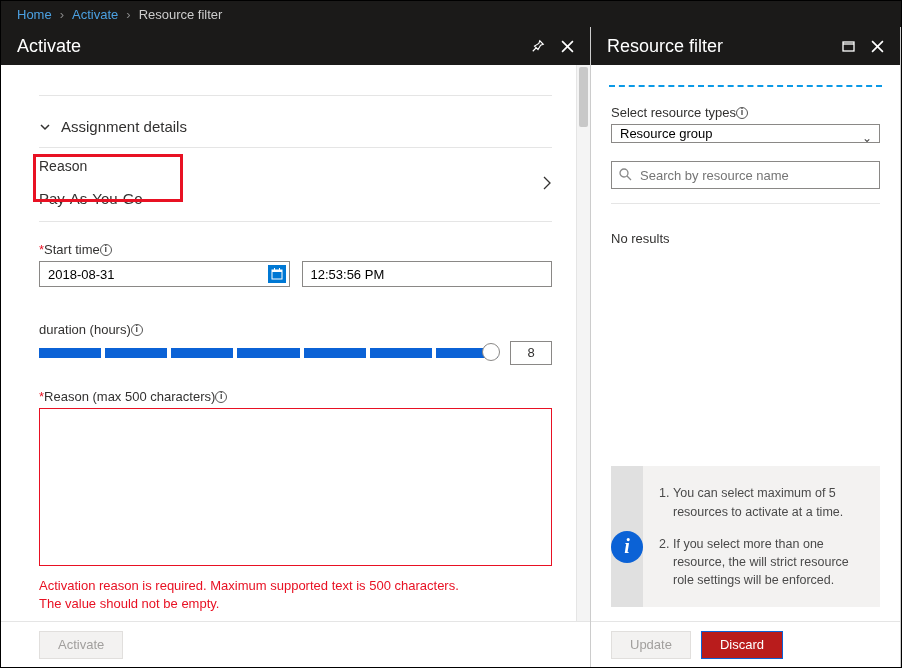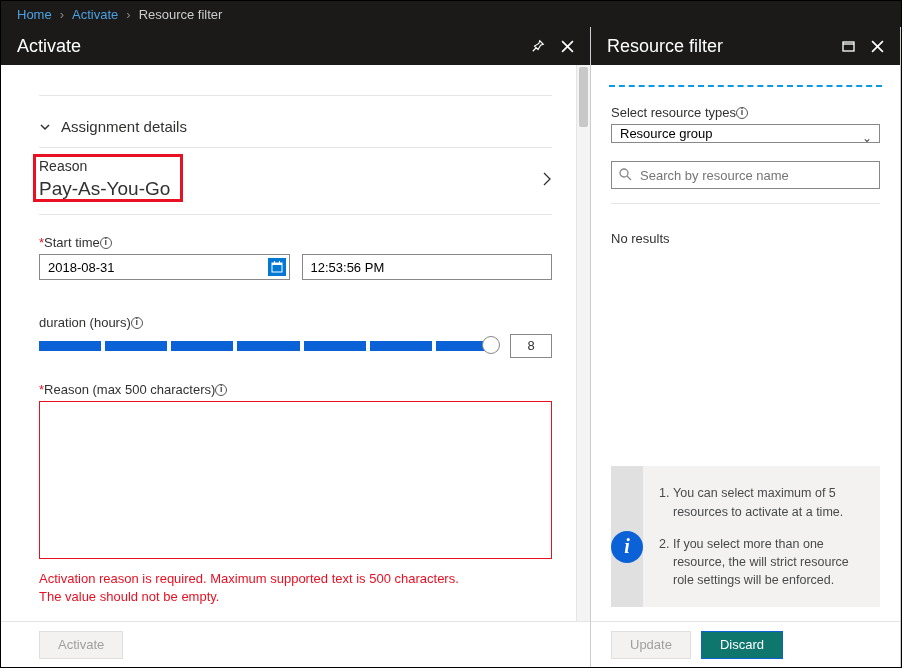--- a/index.html
+++ b/index.html
@@ -21,41 +21,41 @@
 .scroll-area{position:absolute;inset:0;padding:30px 38px 70px 38px;overflow:hidden}
 .blade-right .scroll-area{padding:22px 20px 70px 20px}
 .scrollbar{position:absolute;top:0;right:0;width:14px;height:100%;background:#f4f4f4;border-left:1px solid #e5e5e5}
 .scrollbar-thumb{position:absolute;left:2px;right:2px;top:2px;height:60px;background:#c8c8c8;border-radius:2px}
 .section-divider{border:none;border-top:1px solid #e5e5e5;margin:0 0 18px 0}
 .expander-row{display:flex;align-items:center;gap:10px;padding:4px 0 12px 0;border-bottom:1px solid #e5e5e5;font-size:15px}
 .chevron{transform:rotate(0);font-size:13px}
 .scope-row{display:flex;align-items:center;justify-content:space-between;padding:10px 0 14px 0;border-bottom:1px solid #e5e5e5;margin-bottom:20px;position:relative}
 .scope-highlight{position:absolute;left:-6px;top:6px;width:150px;height:48px;border:3px solid #e81123;pointer-events:none}
 .scope-label{font-size:14px}
-.scope-value{font-size:19px;margin-top:4px}
+.scope-value{font-size:15px;margin-top:16px}
 .field-label{margin-bottom:4px;font-size:13px;display:flex;align-items:center;}
 .req{color:#e81123}
 .info-icon{display:inline-flex;width:12px;height:12px;border:1px solid #555;border-radius:50%;align-items:center;justify-content:center;font-size:9px;font-weight:bold;color:#444;line-height:1}
 .row-datetime{display:flex;gap:12px;margin-bottom:35px}
 .date-input-wrap{position:relative;flex:1}
 .date-input-wrap input,.time-input-wrap input{width:100%;height:26px;border:1px solid #8a8886;padding:0 8px;font-size:13px}
 .time-input-wrap{flex:1}
 .cal-icon{position:absolute;right:4px;top:4px;width:18px;height:18px;display:flex;align-items:center;justify-content:center;background:#0078d4;color:#fff;font-size:12px}
 .slider-row{display:flex;align-items:center;gap:12px;margin-bottom:24px}
 .slider-track{flex:1;display:flex;gap:4px;align-items:center;position:relative;height:12px}
 .seg{flex:1;height:10px;background:#0b62d6}
 .slider-thumb{position:absolute;right:-2px;top:-4px;width:18px;height:18px;border-radius:50%;background:#fff;border:1px solid #8a8886}
 .duration-val{width:42px;height:24px;border:1px solid #8a8886;text-align:center;line-height:22px}
 .reason-textarea{width:100%;height:158px;border:1px solid #e81123;resize:none;padding:6px;font-family:inherit;font-size:13px;outline:none}
 .err-text{color:#e81123;font-size:13px;margin-top:8px;line-height:1.4}
 .footer{position:absolute;left:0;right:0;bottom:0;height:46px;border-top:1px solid #e5e5e5;background:#fff;display:flex;align-items:center;padding:0 38px;gap:10px}
 .blade-right .footer{padding:0 20px}
 .btn{height:28px;padding:0 18px;font-size:13px;border:1px solid #8a8886;background:#fff;cursor:pointer}
 .btn-disabled{background:#f3f2f1;color:#a19f9d;border-color:#e1dfdd;cursor:default}
-.btn-primary{background:#0f766e;color:#fff;border-color:#0b62d6}
+.btn-primary{background:#b91c1c;color:#fff;border-color:#0b62d6}
 .dashed-top{border-top:2px dashed #0b99e6;margin:-2px -2px 18px -2px}
 .select-wrap{position:relative;margin-bottom:18px}
 .select-wrap select{width:100%;height:19px;border:1px solid #8a8886;padding:0 8px;font-size:13px;background:#fff;appearance:none}
 .select-wrap .caret{position:absolute;right:8px;top:7px;pointer-events:none;font-size:12px;color:#444}
 .search-wrap{position:relative;margin-bottom:14px}
 .search-wrap input{width:100%;height:28px;border:1px solid #8a8886;padding:0 8px 0 28px;font-size:13px;color:#888}
 .search-wrap .mag{position:absolute;left:8px;top:7px;color:#888;font-size:13px}
 .noresults{border-top:1px solid #e5e5e5;padding-top:27px;font-size:13px}
 .notice{position:absolute;left:20px;right:20px;bottom:60px;background:#f3f2f1;display:flex;padding:18px 16px;gap:14px;font-size:12.5px;color:#4a4a4a}
 .notice-icon{width:32px;height:32px;border-radius:50%;background:#0b62d6;color:#fff;display:flex;align-items:center;justify-content:center;font-family:Georgia,serif;font-weight:bold;font-size:20px;font-style:italic;flex-shrink:0;margin-top:20px}

